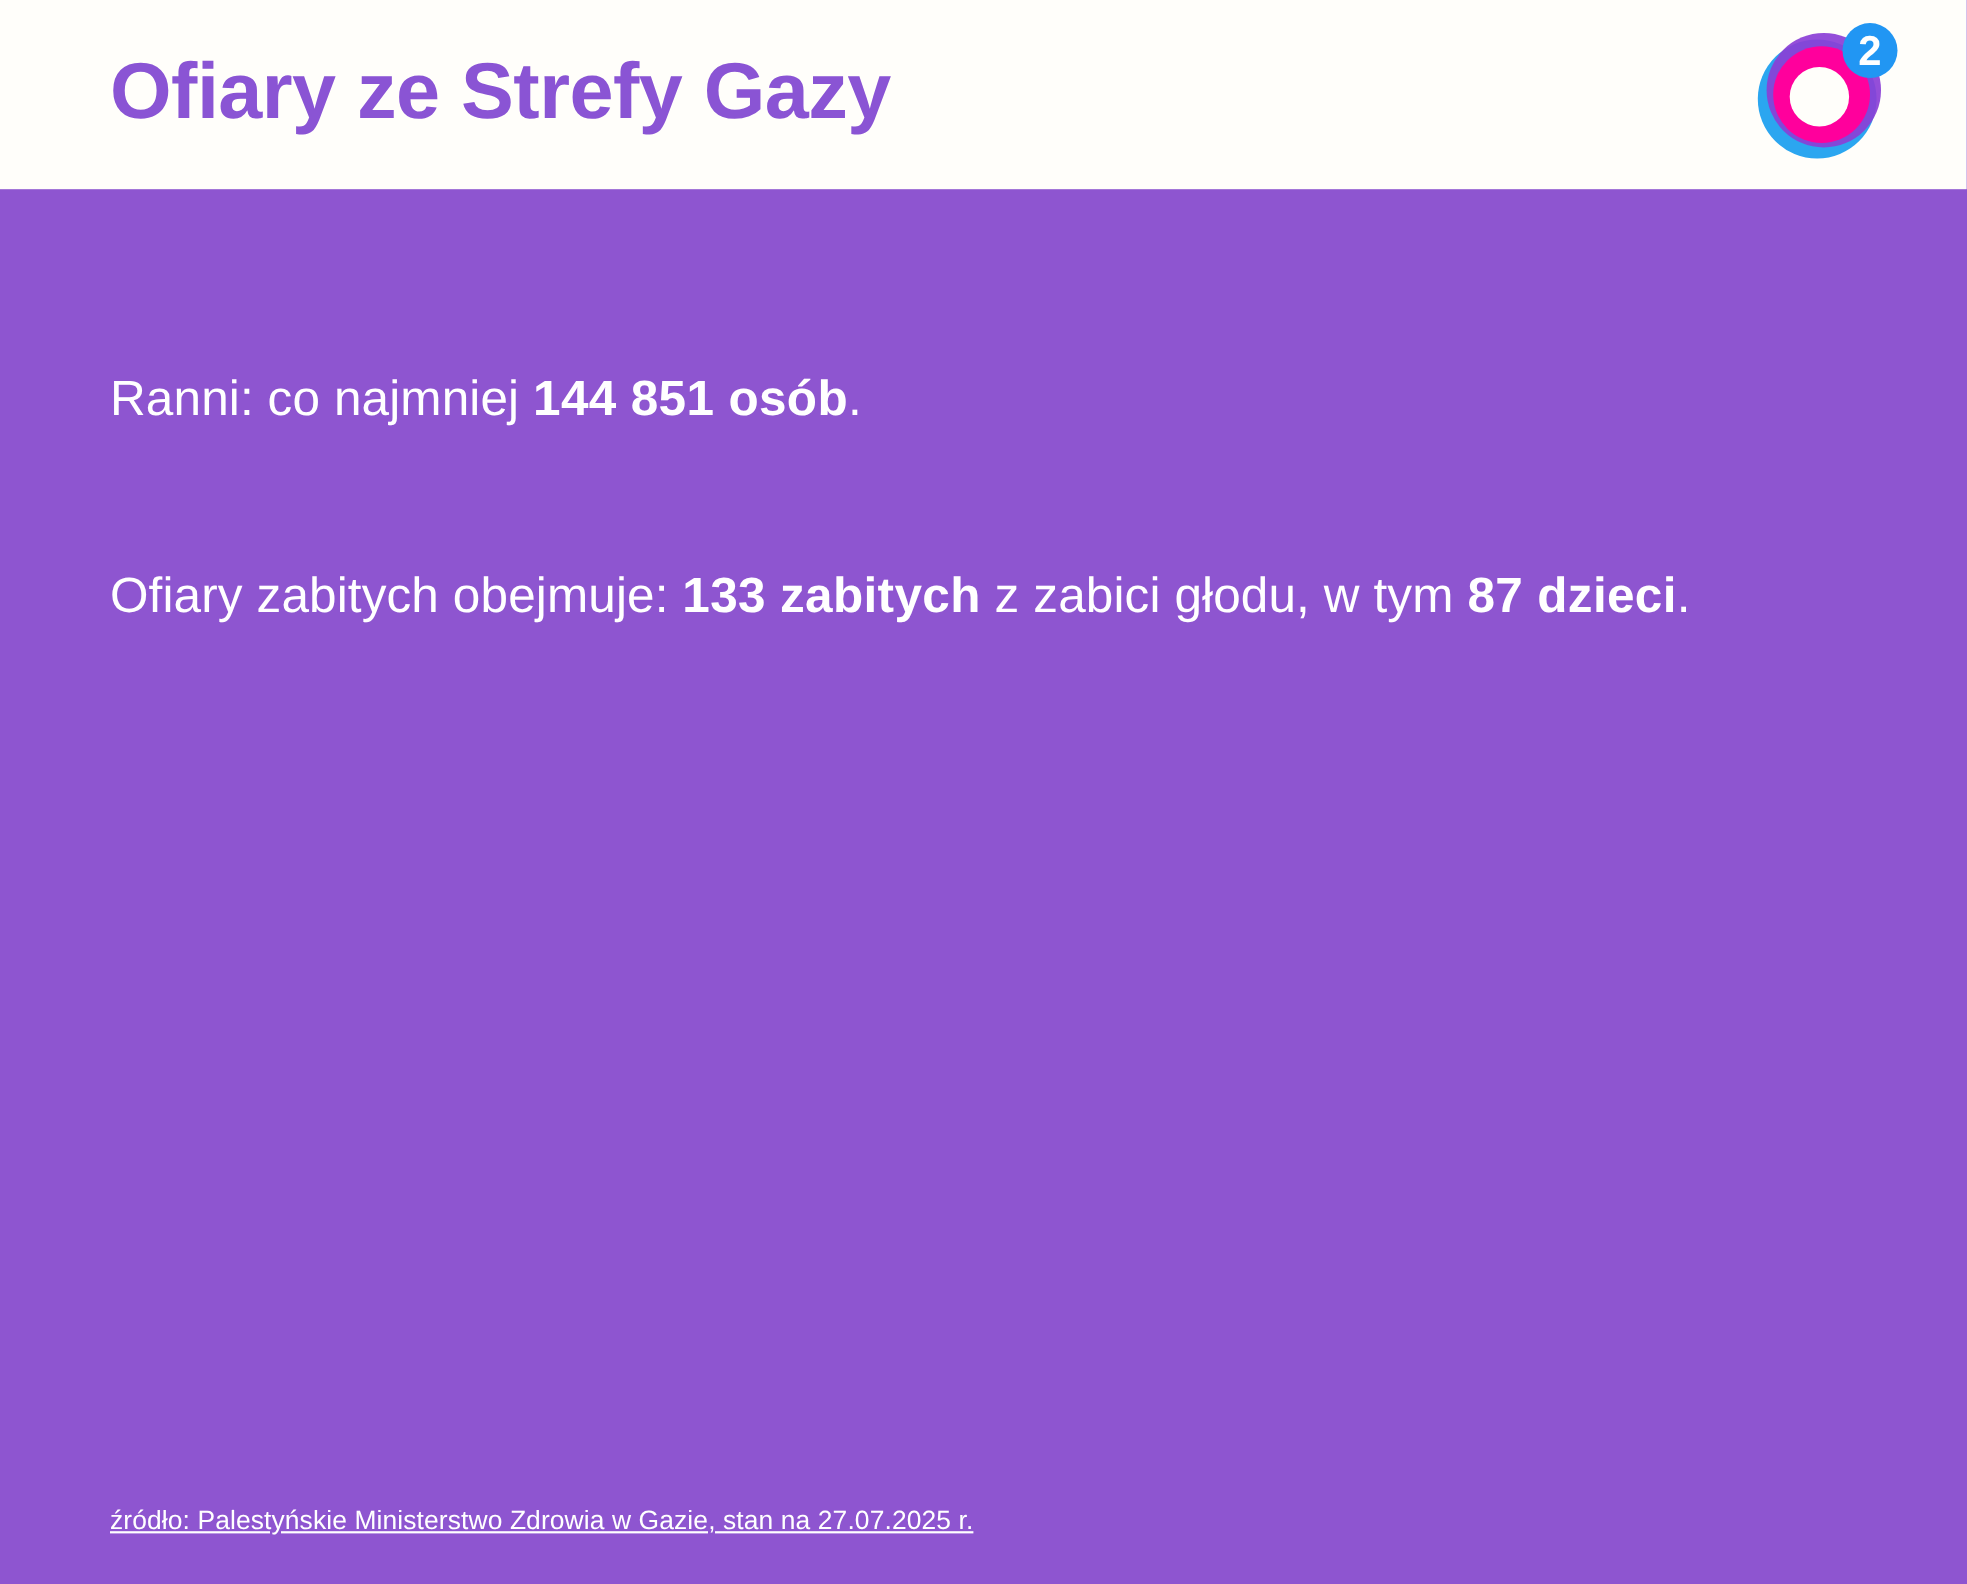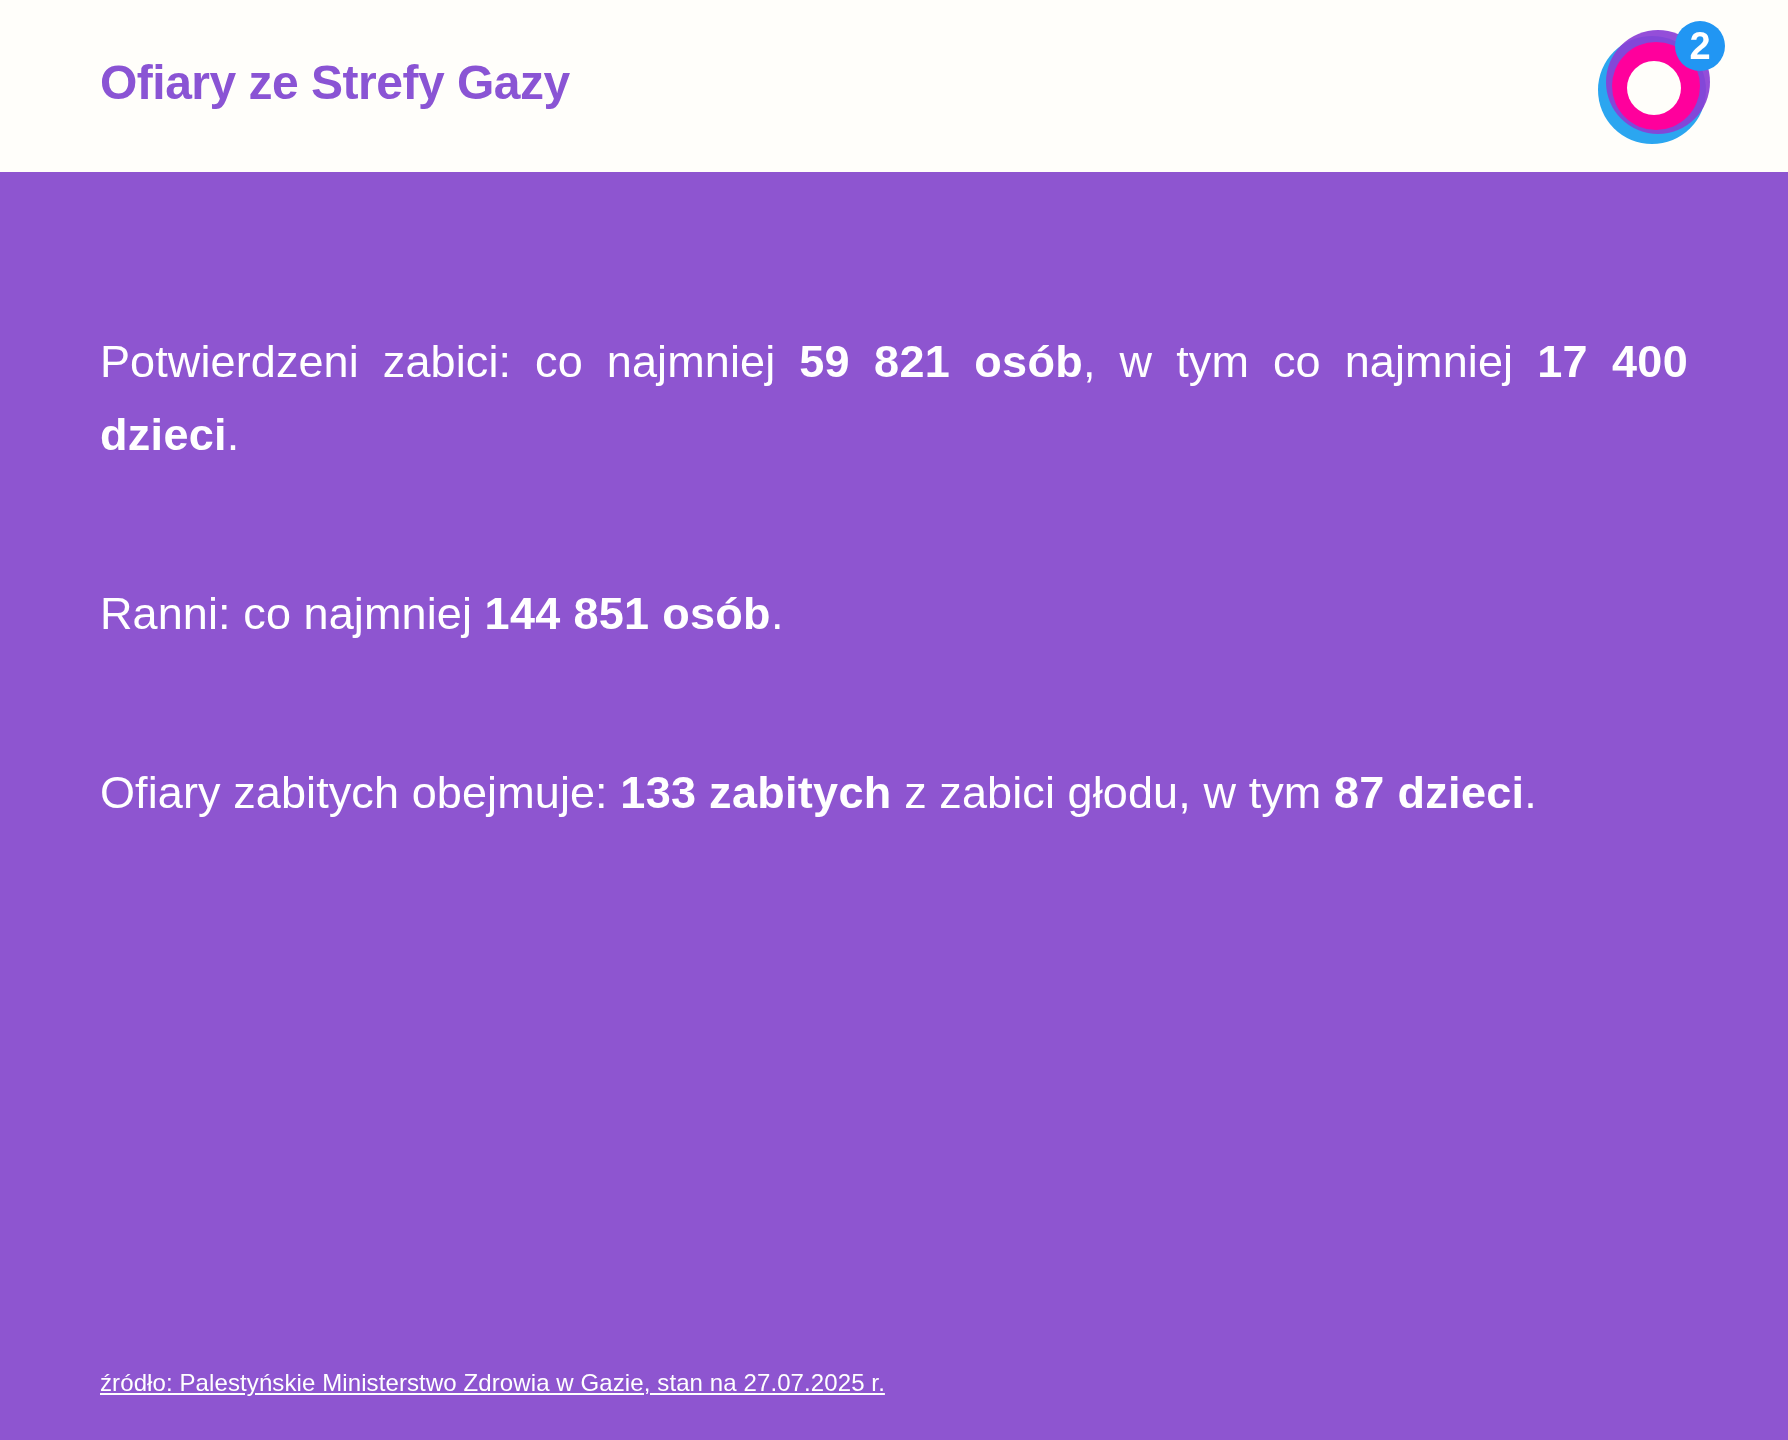--- a/index.html
+++ b/index.html
@@ -30,21 +30,21 @@
     position: relative;
     height: 172px;
     flex: 0 0 172px;
     background: #FFFEFA;
     display: flex;
     align-items: center;
     padding: 0 48px 0 100px;
   }
 
   .page-title {
-    font-size: 48px;
+    font-size: 72px;
     font-weight: 700;
     color: #8A54D4;
     letter-spacing: -0.5px;
     line-height: 1;
     white-space: nowrap;
     margin-top: -6px;
   }
 
   .logo-wrap {
     margin-left: auto;
@@ -127,23 +127,20 @@
         <circle cx="108" cy="28" r="25" fill="#2196F3"></circle>
         <text x="108" y="41" text-anchor="middle" font-family="Liberation Sans, sans-serif" font-size="38" font-weight="700" fill="#FFFFFF">2</text>
       </svg>
     </div>
   </div>
 
   <div class="content">
 
     <div class="stats">
 
-      <p class="stat-line">
-        <span>Potwierdzeni zabici: co najmniej </span><b>59 821 osób</b><span>, w tym co najmniej </span><b>17 400 dzieci</b><span>.</span>
-      </p>
 
       <p class="stat-line">
         <span>Ranni: co najmniej </span><b>144 851 osób</b><span></span><b></b><span>.</span>
       </p>
 
       <p class="stat-line justify-all">
         <span>Ofiary zabitych obejmuje: </span><b>133 zabitych</b><span> z zabici głodu, w tym </span><b>87 dzieci</b><span>.</span>
       </p>
 
     </div>

